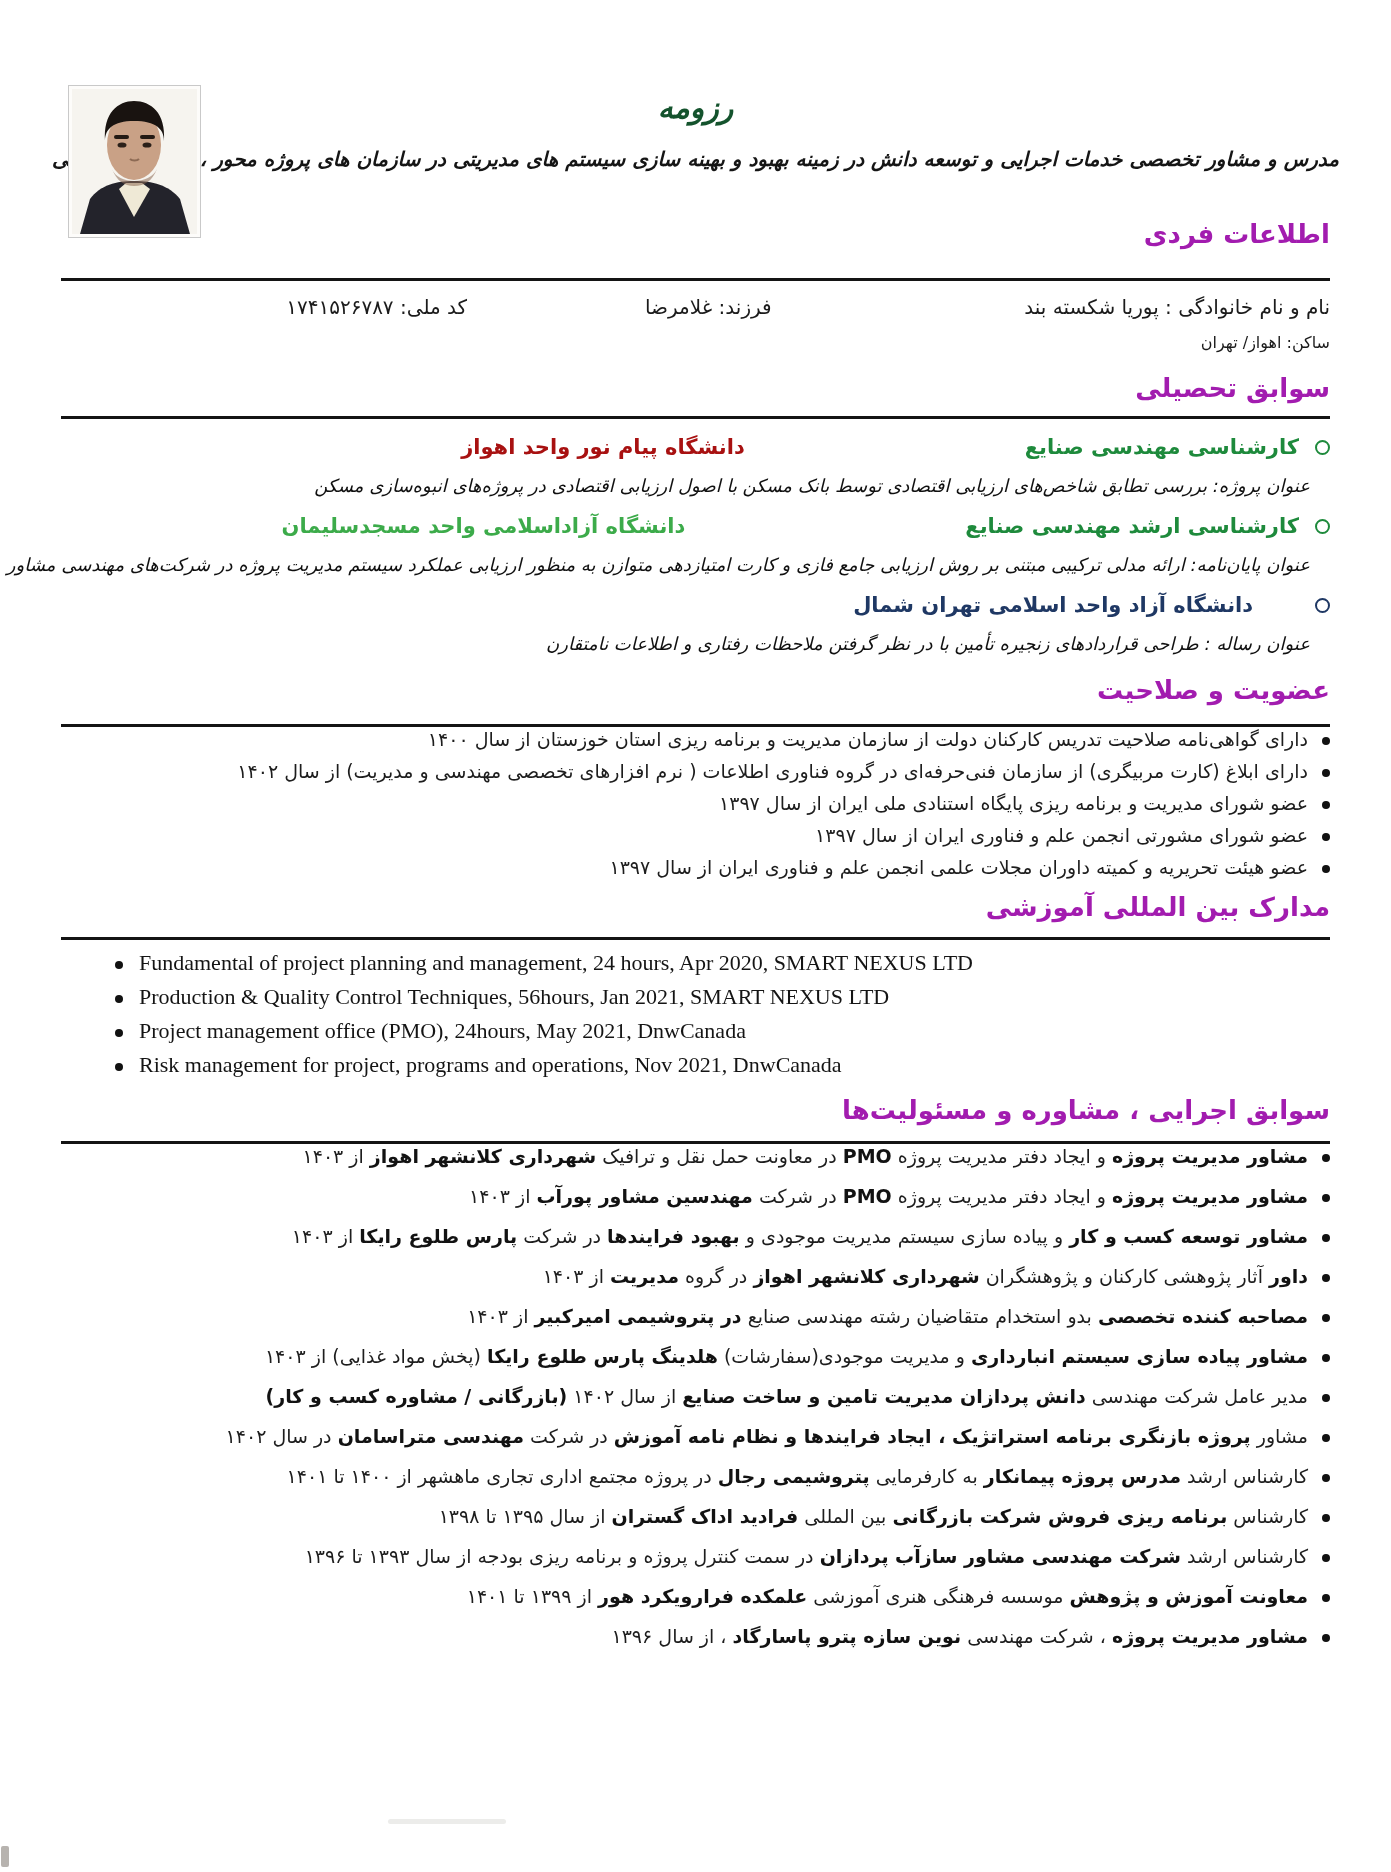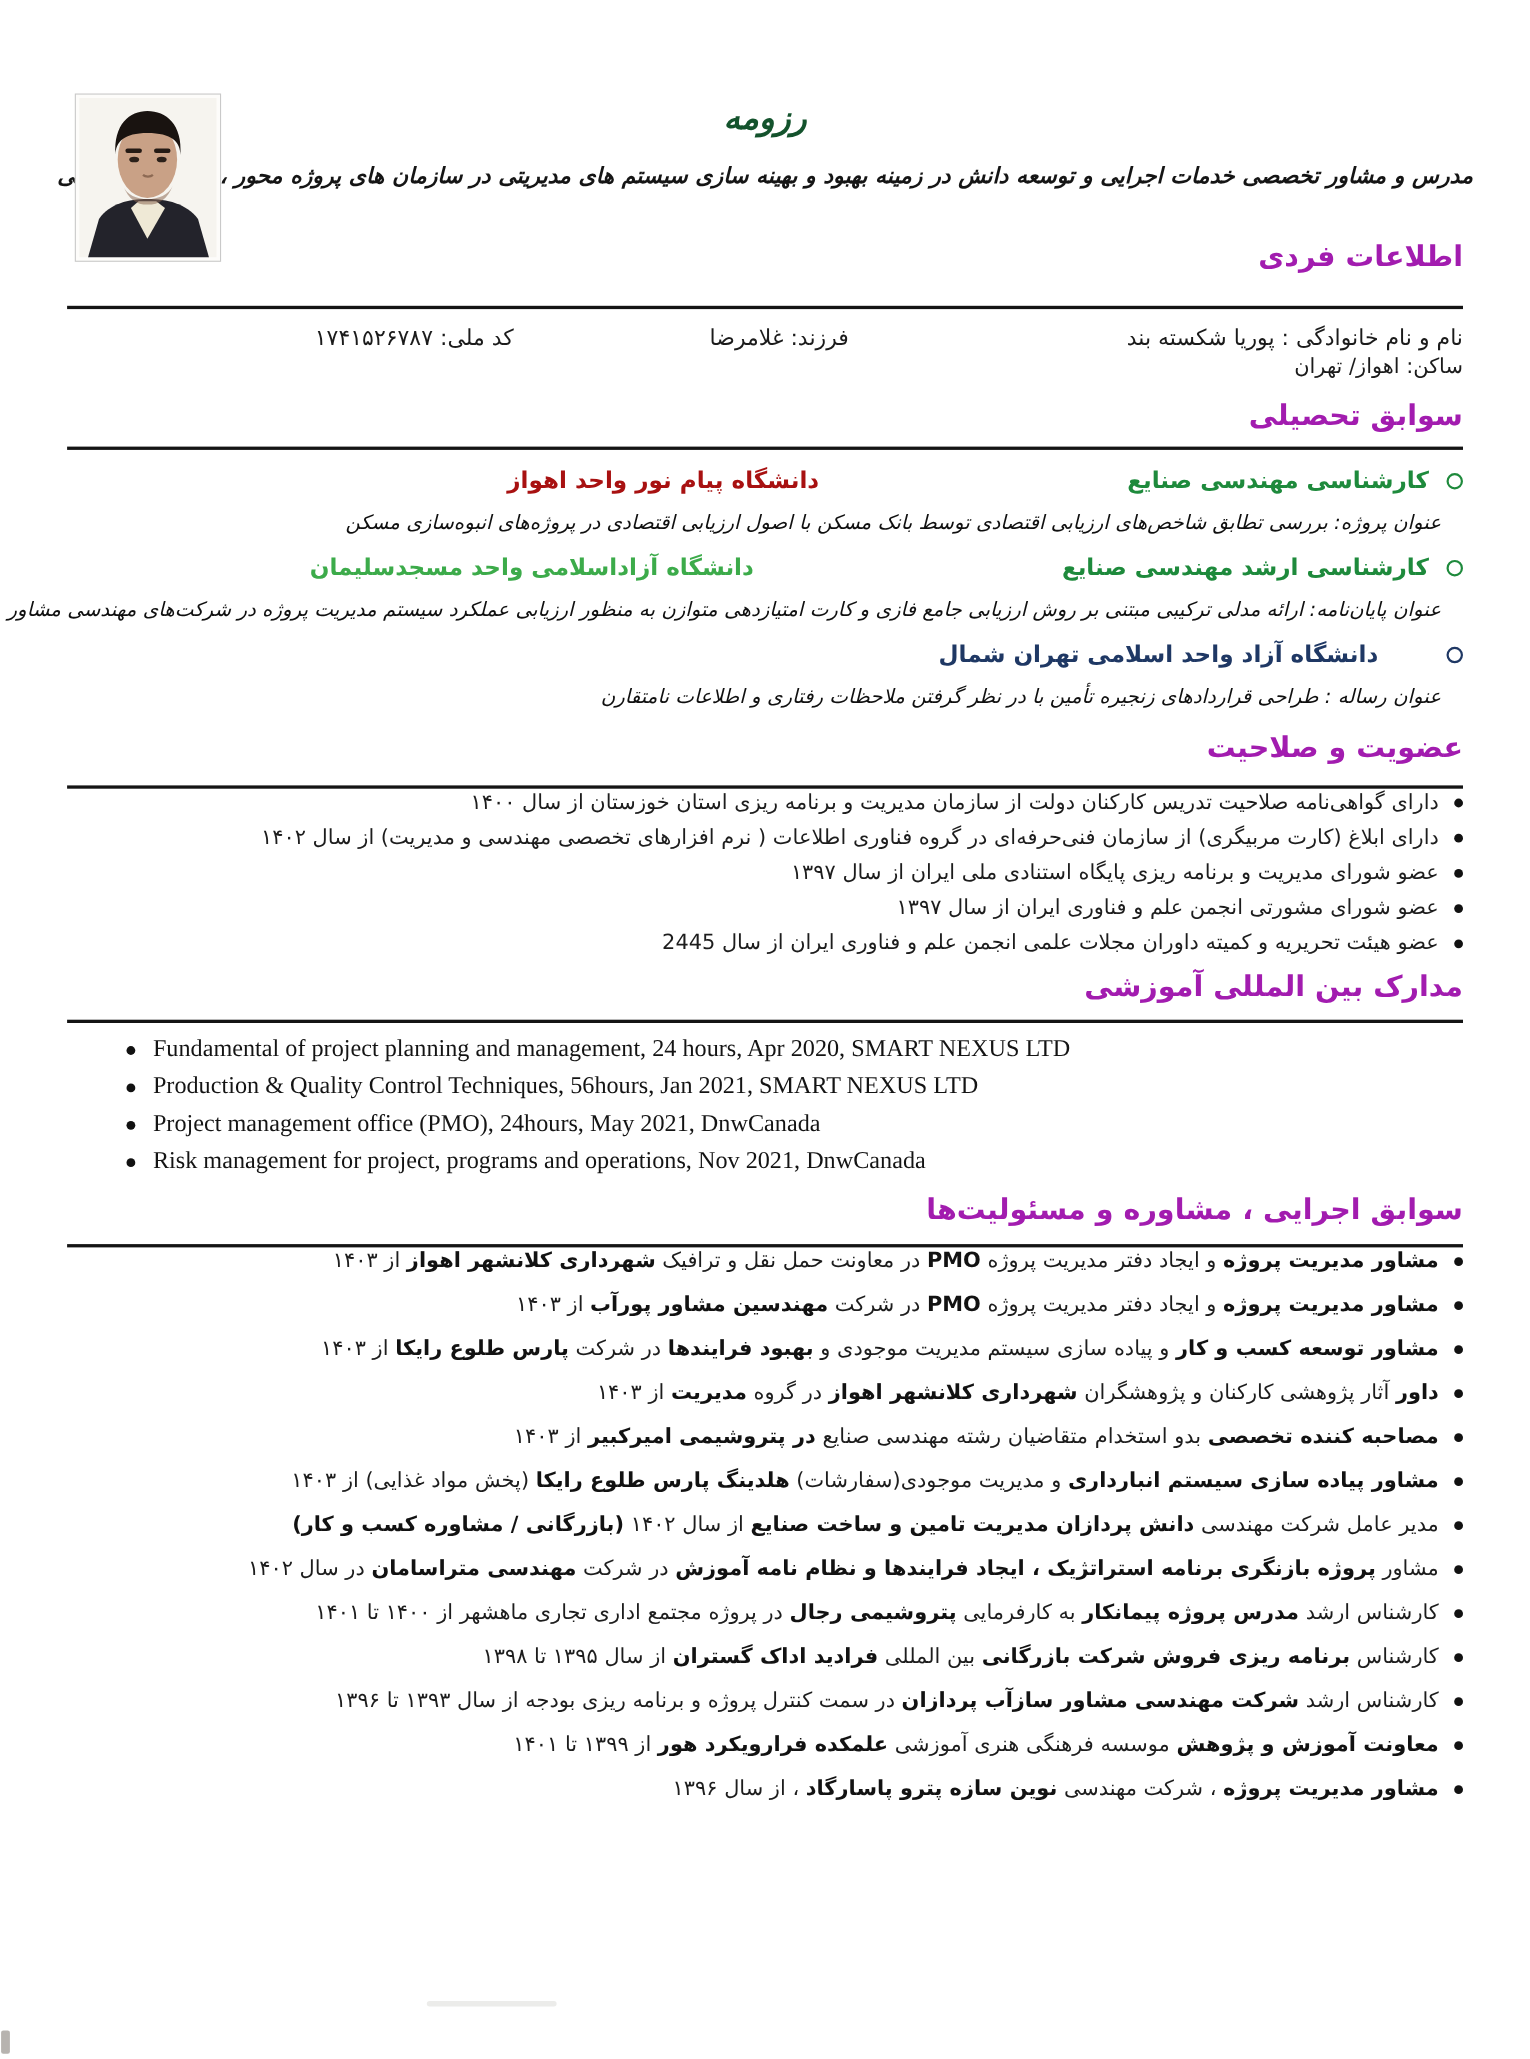--- a/index.html
+++ b/index.html
@@ -40,21 +40,21 @@
   
   .personal-heading{margin-top:42px;}
   .personal-rule{margin-top:28px;}
   .personal-row{
     display:flex;align-items:baseline;margin-top:13px;
     font-size:20px;line-height:26px;
   }
   .personal-name{flex:0 0 44%;}
   .personal-father{flex:0 0 24%;}
   .personal-id{flex:1 1 auto;}
-  .personal-residence{font-size:19px;line-height:26px;}
+  .personal-residence{margin-top:10px;font-size:16px;line-height:26px;}
 
   
   .edu-heading{margin-top:16px;}
   .edu-rule{margin-top:12px;}
   .edu-list{margin-top:2px;}
   .edu-line{
     display:flex;align-items:baseline;margin-top:15px;
     font-size:21px;font-weight:bold;line-height:27px;white-space:nowrap;
   }
   .edu-bullet{
@@ -183,21 +183,21 @@
     <ul class="dotlist membership-list">
 
         <li><span>دارای گواهی‌نامه صلاحیت تدریس کارکنان دولت از سازمان مدیریت و برنامه ریزی استان خوزستان از سال ۱۴۰۰</span></li>
 
         <li><span>دارای ابلاغ (کارت مربیگری) از سازمان فنی‌حرفه‌ای در گروه فناوری اطلاعات ( نرم افزارهای تخصصی مهندسی و مدیریت) از سال ۱۴۰۲</span></li>
 
         <li><span>عضو شورای مدیریت و برنامه ریزی پایگاه استنادی ملی ایران از سال ۱۳۹۷</span></li>
 
         <li><span>عضو شورای مشورتی انجمن علم و فناوری ایران از سال ۱۳۹۷</span></li>
 
-        <li><span>عضو هیئت تحریریه و کمیته داوران مجلات علمی انجمن علم و فناوری ایران از سال 2445</span></li>
+        <li><span>عضو هیئت تحریریه و کمیته داوران مجلات علمی انجمن علم و فناوری ایران از سال ۱۳۹۷</span></li>
       </ul>
 
     <div class="sec-heading cert-heading">مدارک بین المللی آموزشی</div>
     <hr class="rule cert-rule">
     <ul class="dotlist cert-list" dir="ltr">
 
         <li><span>Fundamental of project planning and management, 24 hours, Apr 2020, SMART NEXUS LTD</span></li>
 
 
         <li><span>Production &amp; Quality Control Techniques, 56hours, Jan 2021, SMART NEXUS LTD</span></li>

